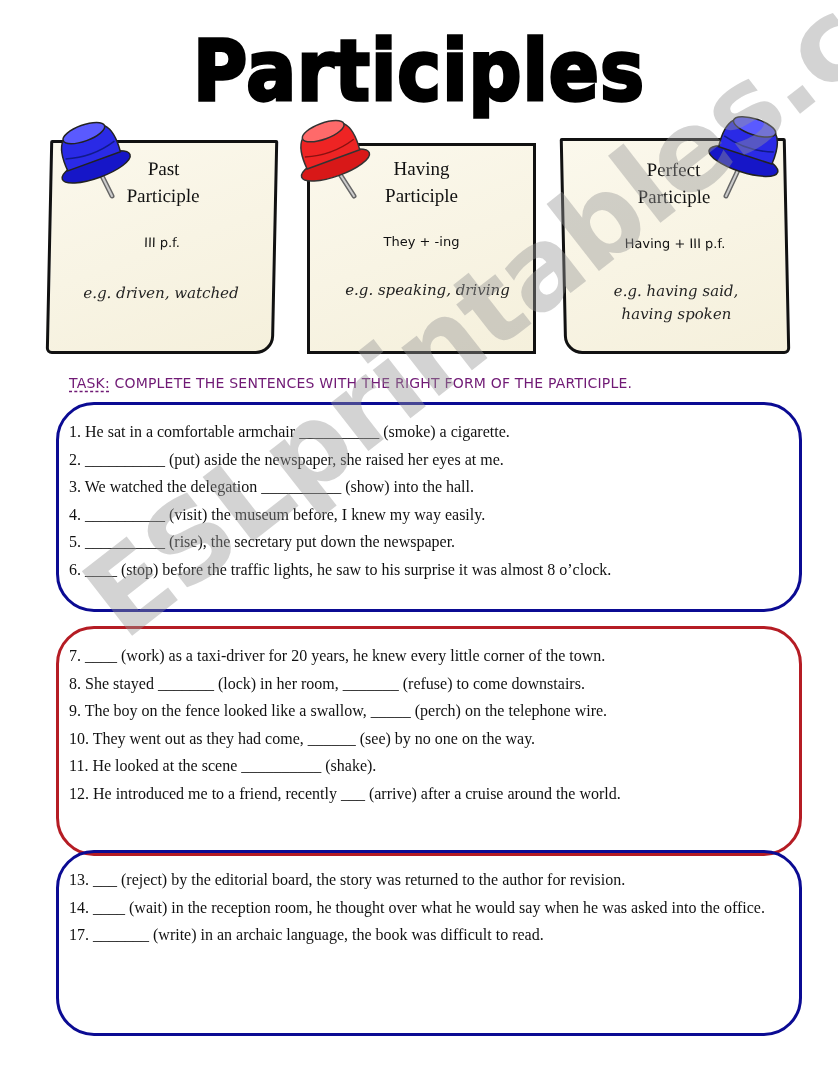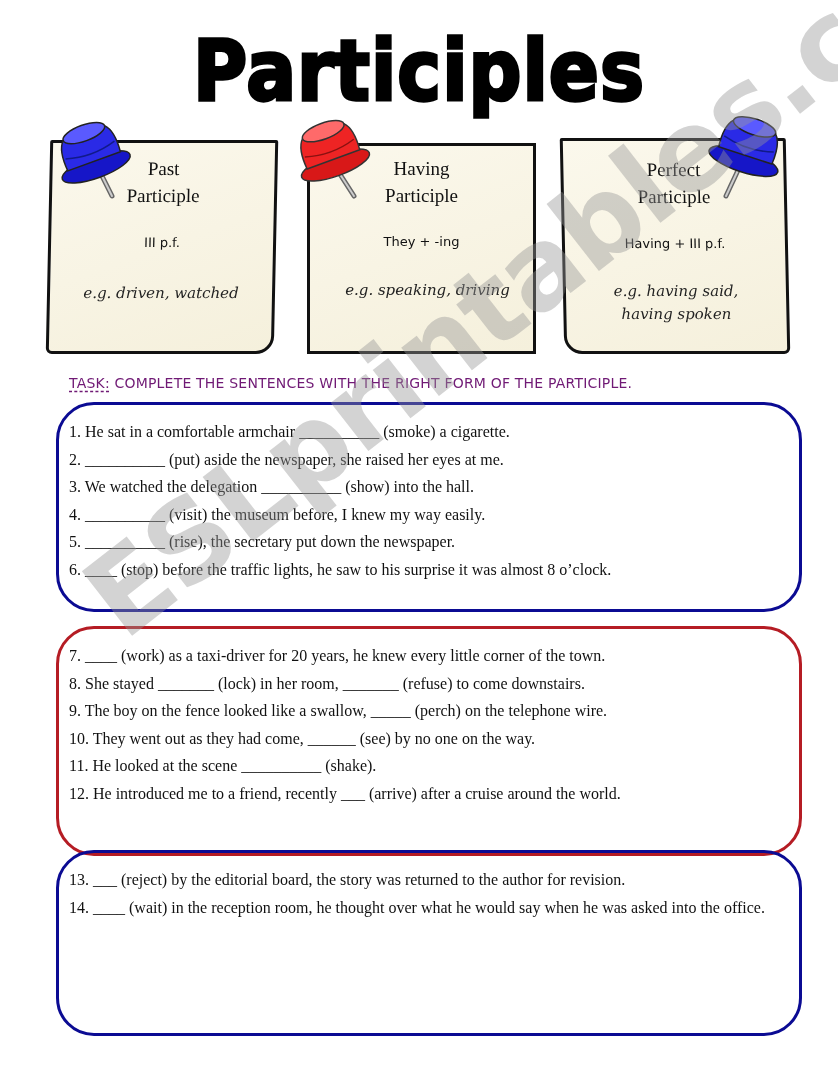--- a/index.html
+++ b/index.html
@@ -154,16 +154,17 @@
     <li class="sentence">10. They went out as they had come, ______ (see) by no one on the way.</li>
     <li class="sentence">11. He looked at the scene __________ (shake).</li>
     <li class="sentence">12. He introduced me to a friend, recently ___ (arrive) after a cruise around the world.</li>
   </ol>
 </div>
 
 <div class="box box-3">
   <ol class="sentences">
     <li class="sentence">13. ___ (reject) by the editorial board, the story was returned to the author for revision.</li>
     <li class="sentence">14. ____ (wait) in the reception room, he thought over what he would say when he was asked into the office.</li>
+    <li class="sentence">17. _______ (write) in an archaic language, the book was difficult to read.</li>
   </ol>
 </div>
 
 <div class="watermark">ESLprintables.com</div>
 
 </body></html>

